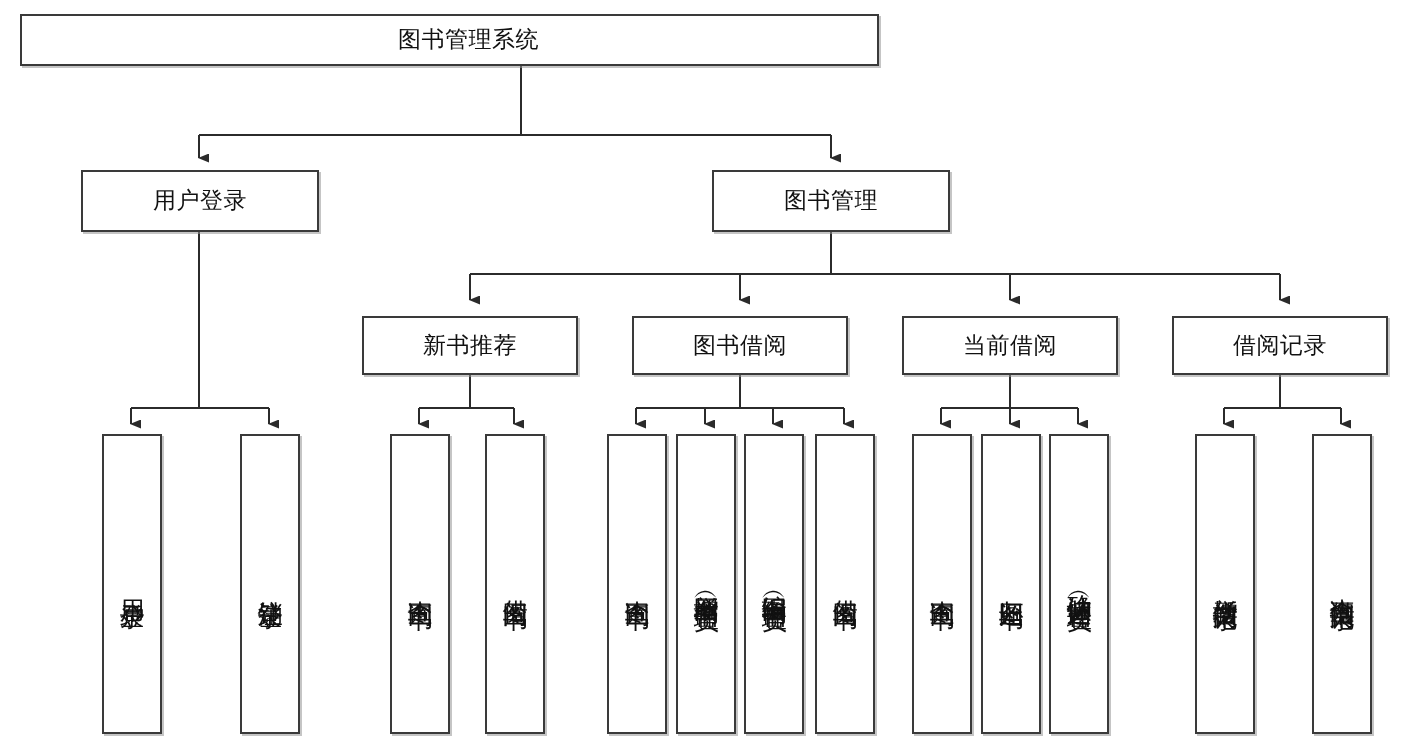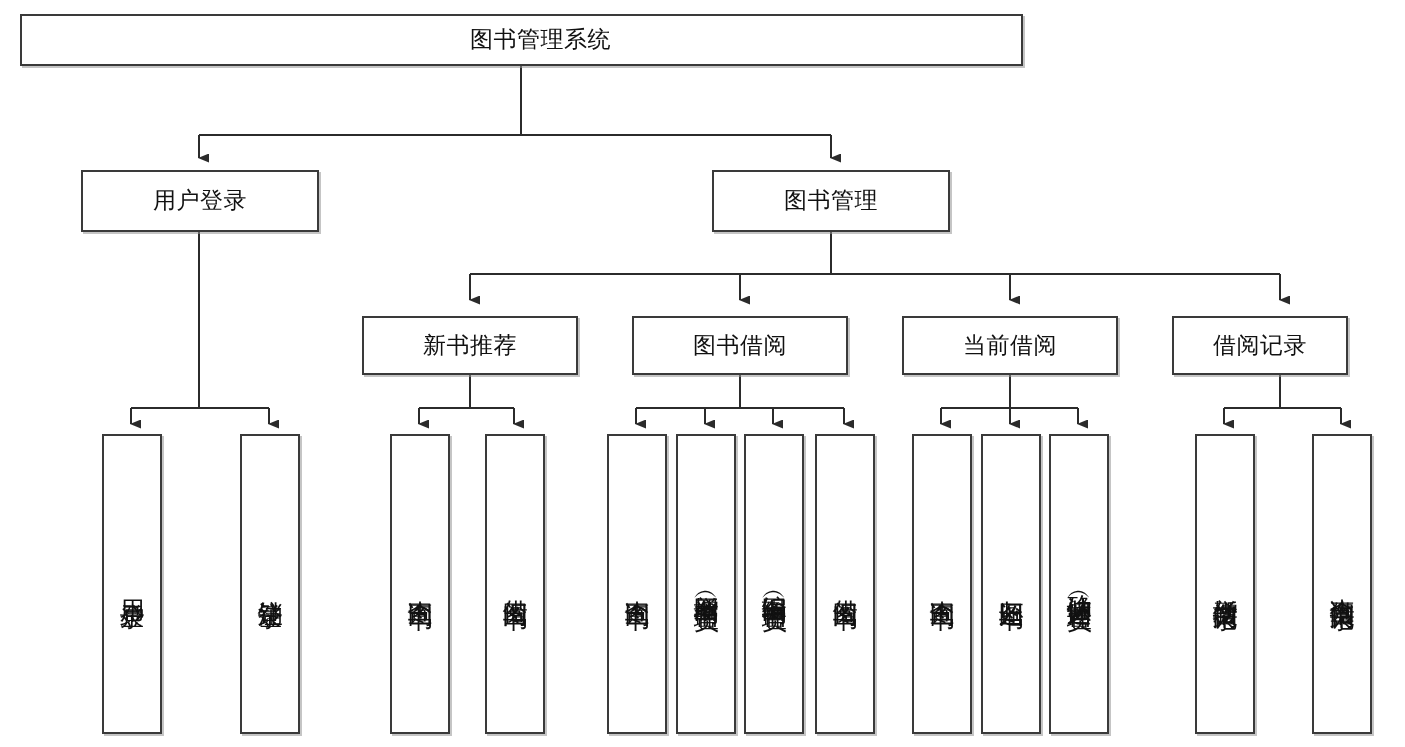--- a/index.html
+++ b/index.html
@@ -118,41 +118,41 @@
       <path d="M1010,408 L1010,424" marker-end="url(#arw)"></path>
       <path d="M1078,408 L1078,424" marker-end="url(#arw)"></path>
 
       <path d="M1280,375 L1280,408"></path>
       <path d="M1224,408 L1341,408"></path>
       <path d="M1224,408 L1224,424" marker-end="url(#arw)"></path>
       <path d="M1341,408 L1341,424" marker-end="url(#arw)"></path>
     </g>
   </svg>
 
-  <div class="node horiz" style="left:20px; top:14px; width:1003px; height:52px;padding-left:38px;">
+  <div class="node horiz" style="left:20px; top:14px; width:859px; height:52px;padding-left:38px;">
     <span>图书管理系统</span>
   </div>
 
   <div class="node horiz" style="left:81px; top:170px; width:238px; height:62px;">
     <span>用户登录</span>
   </div>
   <div class="node horiz" style="left:712px; top:170px; width:238px; height:62px;">
     <span>图书管理</span>
   </div>
 
   <div class="node horiz" style="left:362px; top:316px; width:216px; height:59px;text-align:center;">
     <span>新书推荐</span>
   </div>
   <div class="node horiz" style="left:632px; top:316px; width:216px; height:59px;">
     <span>图书借阅</span>
   </div>
   <div class="node horiz" style="left:902px; top:316px; width:216px; height:59px;">
     <span>当前借阅</span>
   </div>
-  <div class="node horiz" style="left:1172px; top:316px; width:176px; height:59px;">
+  <div class="node horiz" style="left:1172px; top:316px; width:216px; height:59px;">
     <span>借阅记录</span>
   </div>
 
   <div class="node vert" style="left:102px; top:434px; width:60px; height:300px;">
     <span class="vlabel">用户登录</span>
   </div>
   <div class="node vert" style="left:240px; top:434px; width:60px; height:300px;">
     <span class="vlabel">注销登录</span>
   </div>
 

